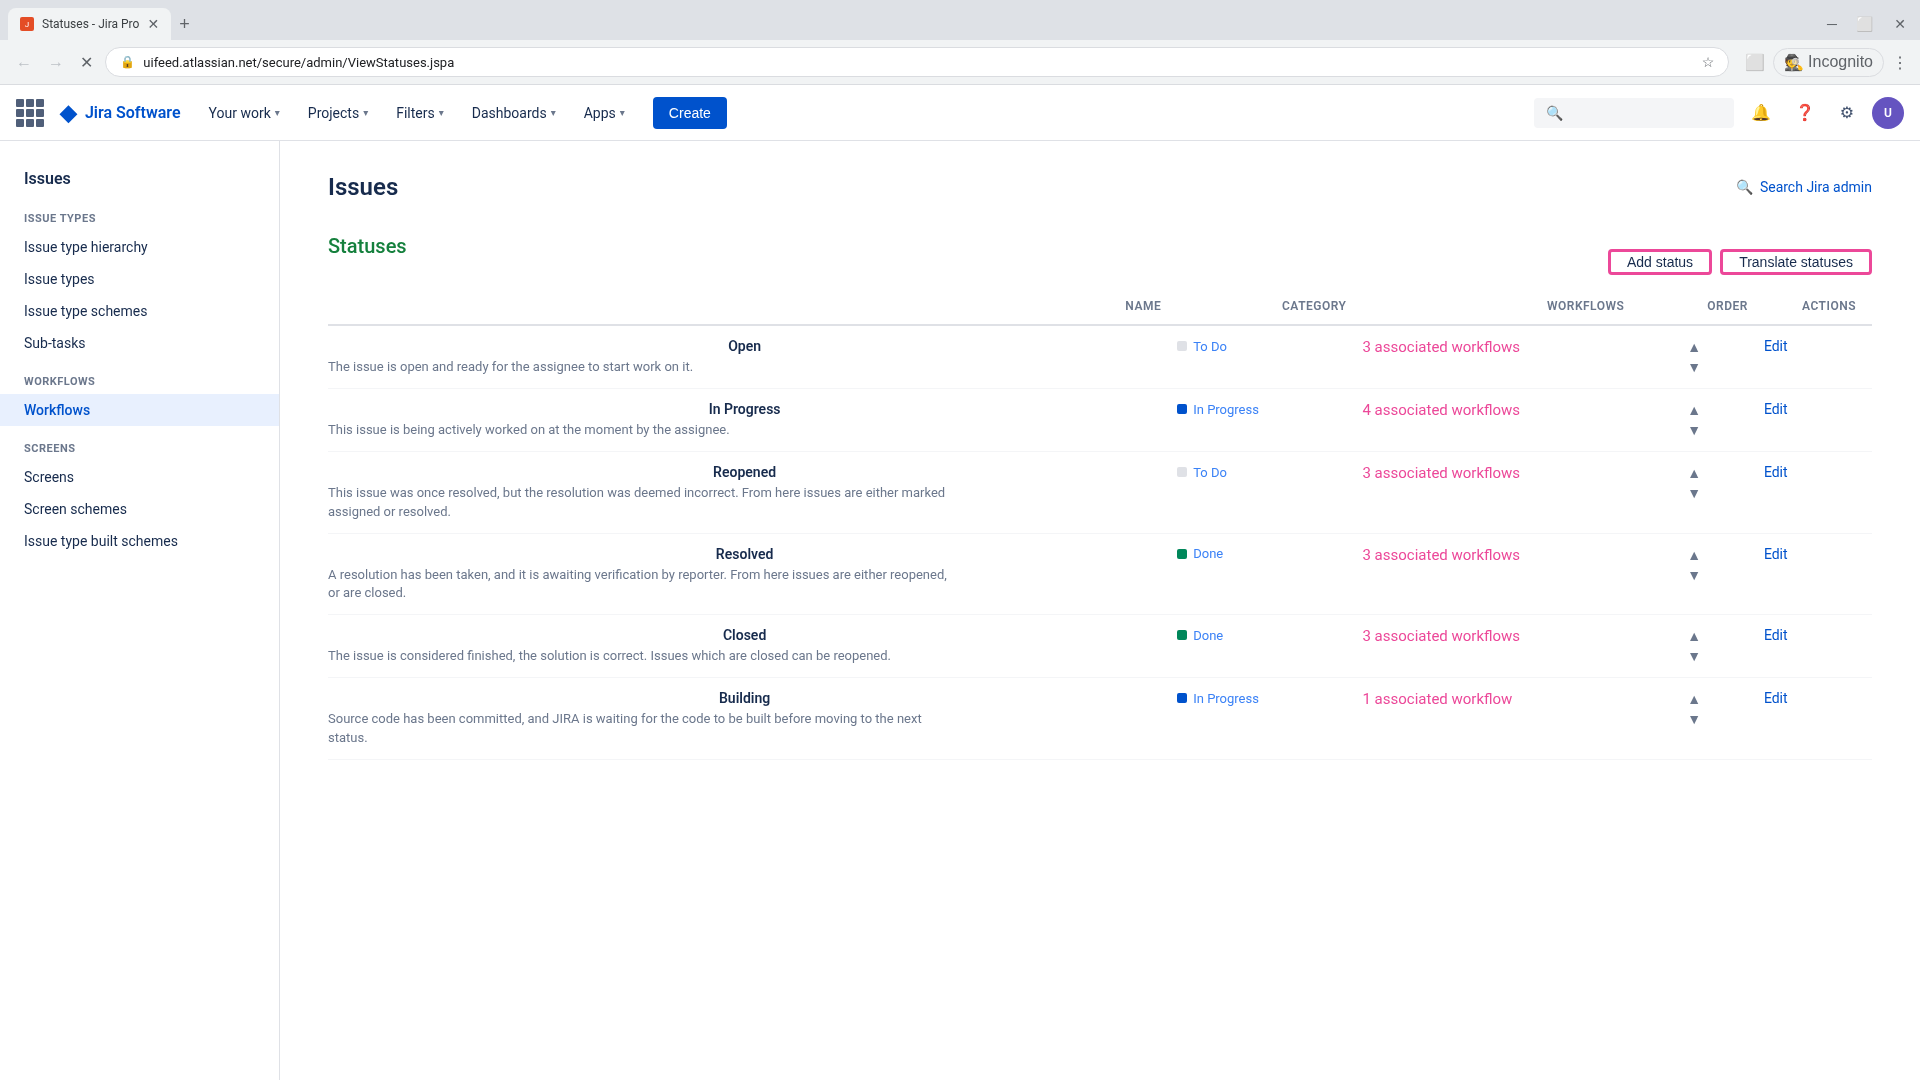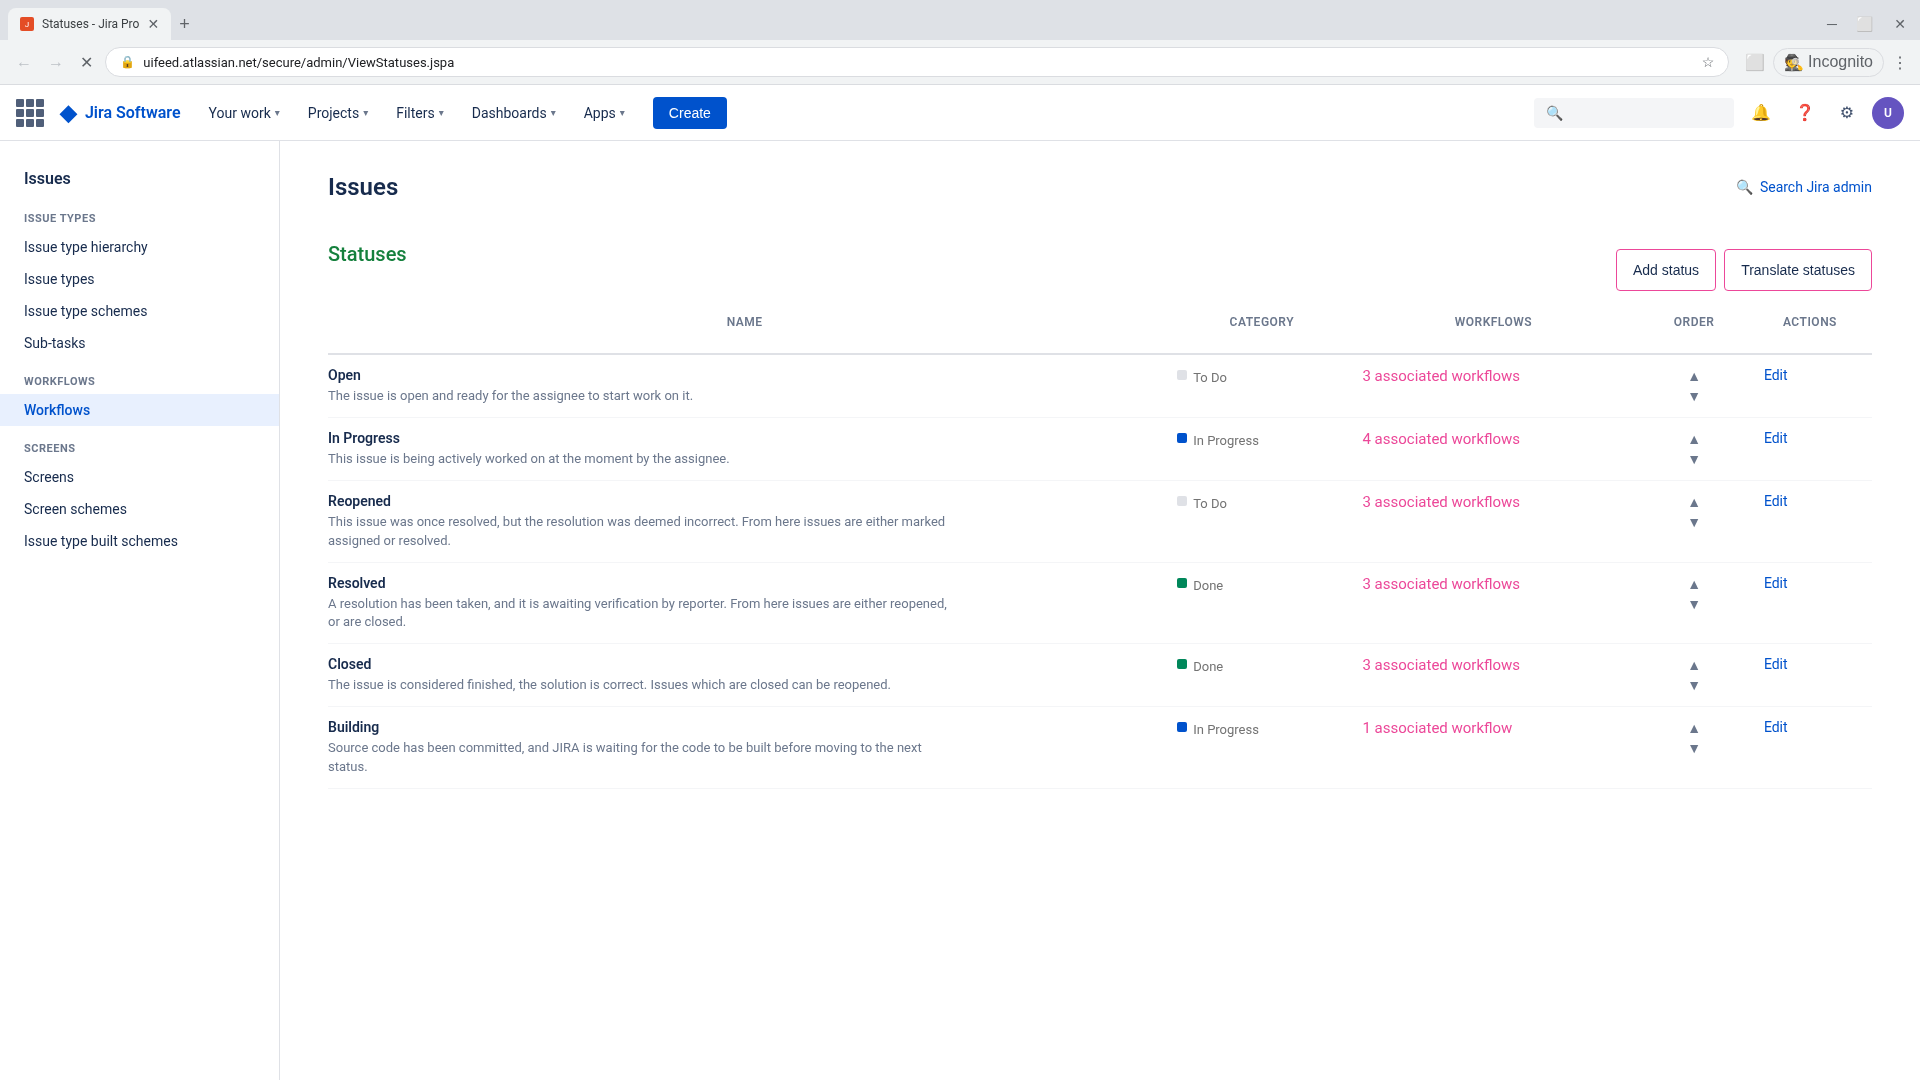--- a/index.html
+++ b/index.html
@@ -161,54 +161,55 @@
       padding: 32px 48px;
       background: #fff;
     }
     .section-header { display: flex; justify-content: space-between; align-items: center; margin-bottom: 16px; }
     .search-admin {
       display: flex; align-items: center; gap: 6px;
       color: #0052cc; font-size: 14px; cursor: pointer;
     }
     .actions-row { display: flex; gap: 8px; }
     .btn-secondary {
-      padding: 12px 16px;
-      border: 1px solid #ec4899;
+      padding: 2px 16px;
+      border: 3px solid #ec4899;
       border-radius: 4px;
       background: #fff;
       color: #172b4d;
       font-size: 14px;
       cursor: pointer;
       margin-top: 32px;
     }
 
     
     .statuses-table { width: 100%; border-collapse: collapse; }
     .statuses-table th {
-      text-align: center;
-      padding: 8px 16px 24px 0;
+      text-align: right;
+      padding: 8px 16px 11px 0;
       font-size: 12px;
       font-weight: 600;
       color: #6b778c;
       border-bottom: 2px solid #dfe1e6;
       text-transform: uppercase;
       letter-spacing: 0.5px;
     }
     .statuses-table td {
       padding: 12px 16px 12px 0;
       border-bottom: 1px solid #f4f5f7;
       vertical-align: top;
     }
-    .status-name { font-size: 14px; font-weight: 600; color: #172b4d; margin-bottom: 4px; }
+    .status-name { font-size: 14px; font-weight: 600; color: #172b4d; margin-bottom: 4px; text-align: center; }
     .status-desc { font-size: 13px; color: #6b778c; line-height: 1.4; max-width: 620px; }
     .category-badge {
       display: inline-flex;
+      align-items: center;
       gap: 6px;
       font-size: 13px;
-      color: #737373;
+      color: #3b82f6;
       white-space: nowrap;
     }
     .category-dot {
       width: 10px; height: 10px;
       border-radius: 2px;
       flex-shrink: 0;
     }
     .dot-todo { background: #dfe1e6; }
     .dot-inprogress { background: #0052cc; }
     .dot-done { background: #00875a; }

